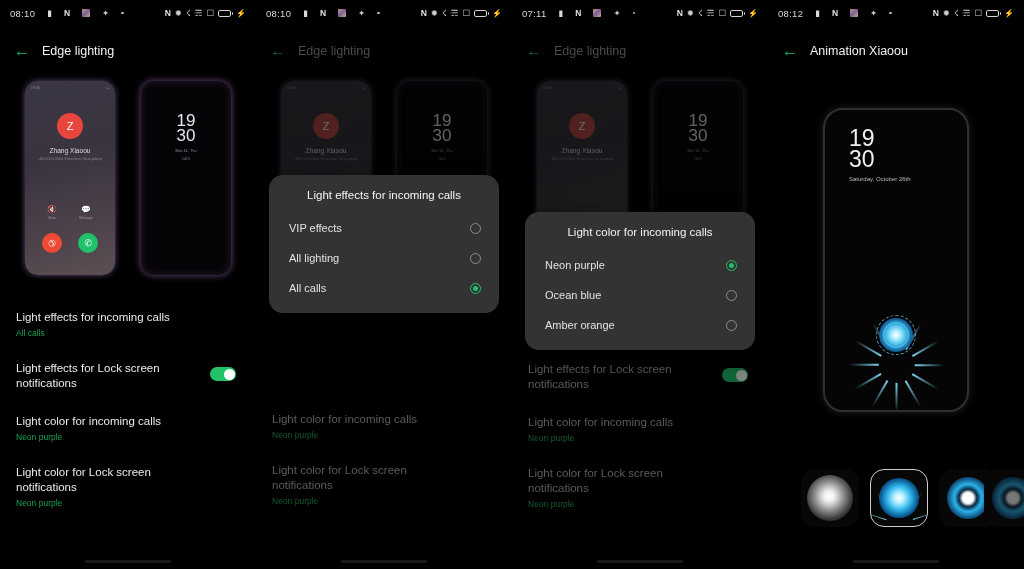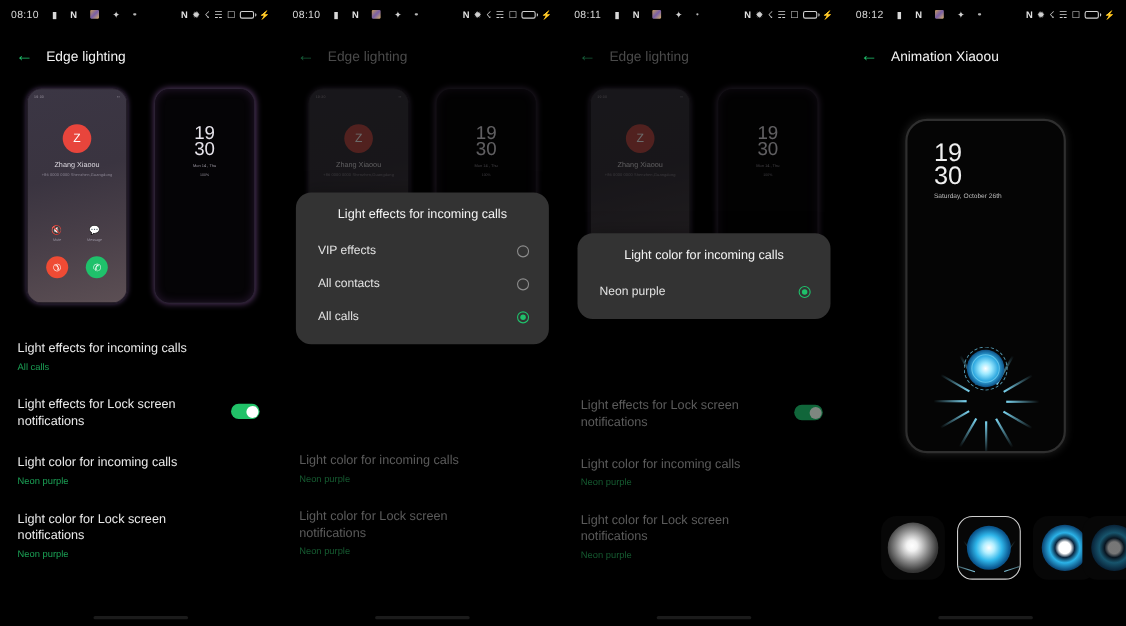--- a/index.html
+++ b/index.html
@@ -392,35 +392,35 @@
       </div>
     </div>
 
     <div class="dialog" style="top:175px">
       <div class="dialog-title">Light effects for incoming calls</div>
       <div class="opt">
         <span class="opt-label">VIP effects</span>
         <span class="radio"></span>
       </div>
       <div class="opt">
-        <span class="opt-label">All contacts</span>
+        <span class="opt-label">All lighting</span>
         <span class="radio"></span>
       </div>
       <div class="opt">
         <span class="opt-label">All calls</span>
         <span class="radio on"></span>
       </div>
     </div>
     <div class="home-ind"></div>
   </div>
 
   <div class="panel dim">
     <div class="statusbar">
       <div class="sb-left">
-        <span class="sb-time">08:11</span>
+        <span class="sb-time">07:11</span>
         <span class="sb-ico msg">▮</span>
         <span class="sb-ico nbox">N</span>
         <span class="sb-ico pic"></span>
         <span class="sb-ico">✦</span>
         <span class="sb-dot"></span>
       </div>
       <div class="sb-right">
         <span class="sb-ico nbox">N</span>
         <span class="sb-ico">✹</span>
         <span class="sb-ico">☇</span>
@@ -469,20 +469,28 @@
         <div class="s-title">Light color for Lock screen notifications</div>
         <div class="s-value">Neon purple</div>
       </div>
     </div>
 
     <div class="dialog" style="top:212px">
       <div class="dialog-title">Light color for incoming calls</div>
       <div class="opt">
         <span class="opt-label">Neon purple</span>
         <span class="radio on"></span>
+      </div>
+      <div class="opt">
+        <span class="opt-label">Ocean blue</span>
+        <span class="radio"></span>
+      </div>
+      <div class="opt">
+        <span class="opt-label">Amber orange</span>
+        <span class="radio"></span>
       </div>
     </div>
     <div class="home-ind"></div>
   </div>
 
   <div class="panel">
     <div class="statusbar">
       <div class="sb-left">
         <span class="sb-time">08:12</span>
         <span class="sb-ico msg">▮</span>

